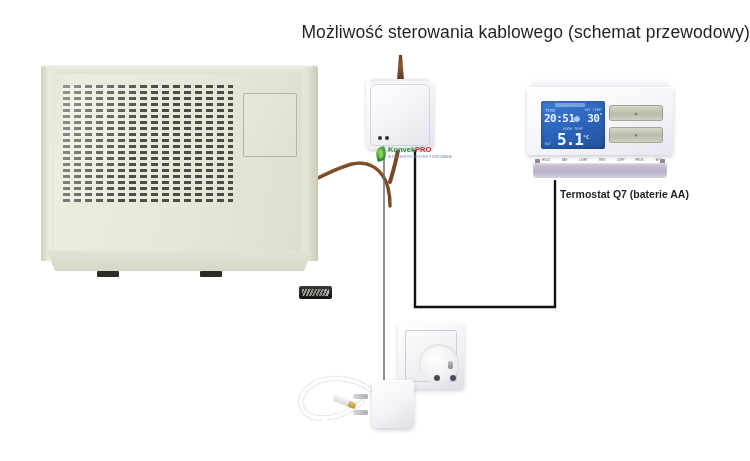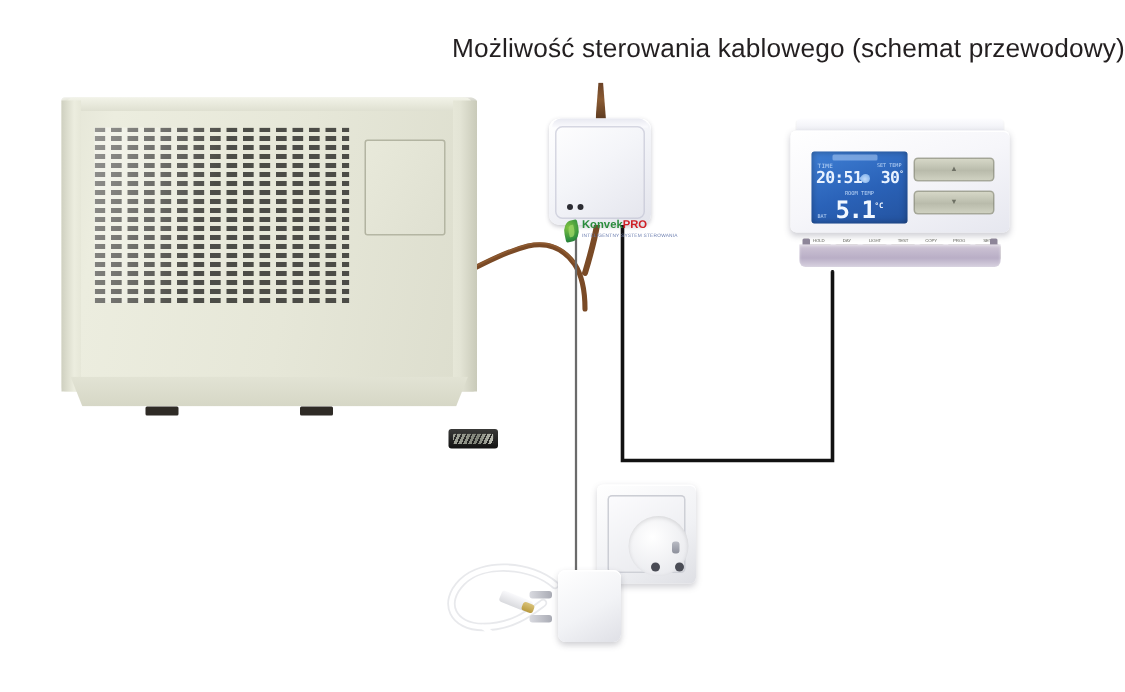--- a/index.html
+++ b/index.html
@@ -347,20 +347,21 @@
           <span class="th-btn-label">SET</span>
           <span class="th-btn-cap"></span>
         </div>
       </div>
     </div>
     <div class="th-hinge" id="th-hinge-left"></div>
     <div class="th-hinge" id="th-hinge-right"></div>
     <div class="th-flap"></div>
   </div>
 
+  <div id="thermostat-caption">Termostat Q7 (baterie AA)</div>
 
   <div id="wall-socket">
     <div class="sock-plate">
       <div class="sock-inner">
         <div class="sock-well">
           <div class="sock-pin"></div>
           <div class="sock-hole" id="sock-hole-left"></div>
           <div class="sock-hole" id="sock-hole-right"></div>
         </div>
       </div>

